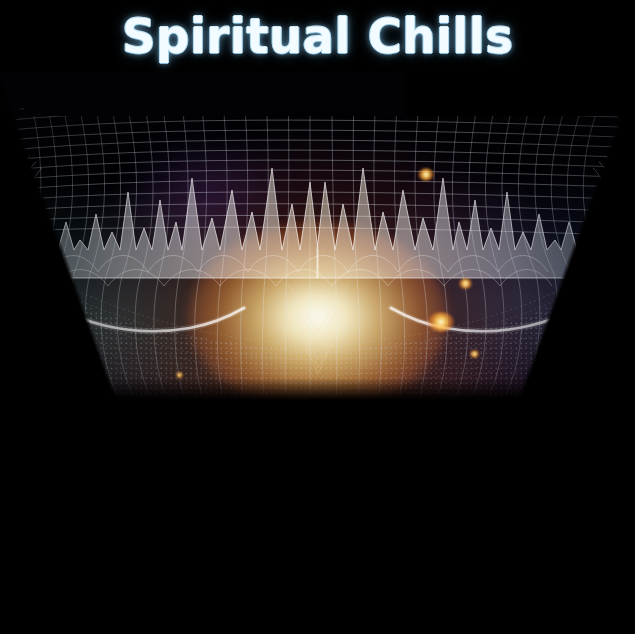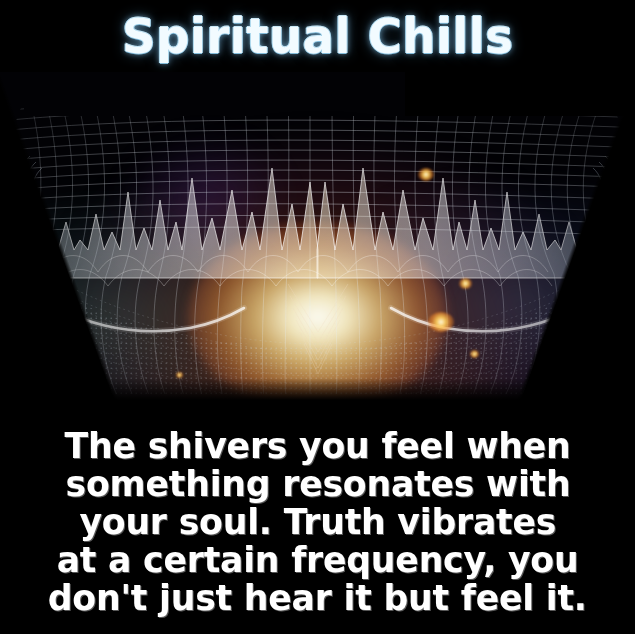--- a/index.html
+++ b/index.html
@@ -439,21 +439,14 @@
 
       </g>
     </svg>
 
     <div class="notch-tr"></div>
     <div class="wedge-bl"></div>
     <div class="wedge-br"></div>
     <div class="photo-bottom-fade"></div>
   </div>
 
-  <div class="caption">
-    <div class="cap-line">The shivers you feel when</div>
-    <div class="cap-line">something resonates with</div>
-    <div class="cap-line">your soul. Truth vibrates</div>
-    <div class="cap-line">at a certain frequency, you</div>
-    <div class="cap-line">don't just hear it but feel it.</div>
-  </div>
 
 </div>
 
 </body></html>

